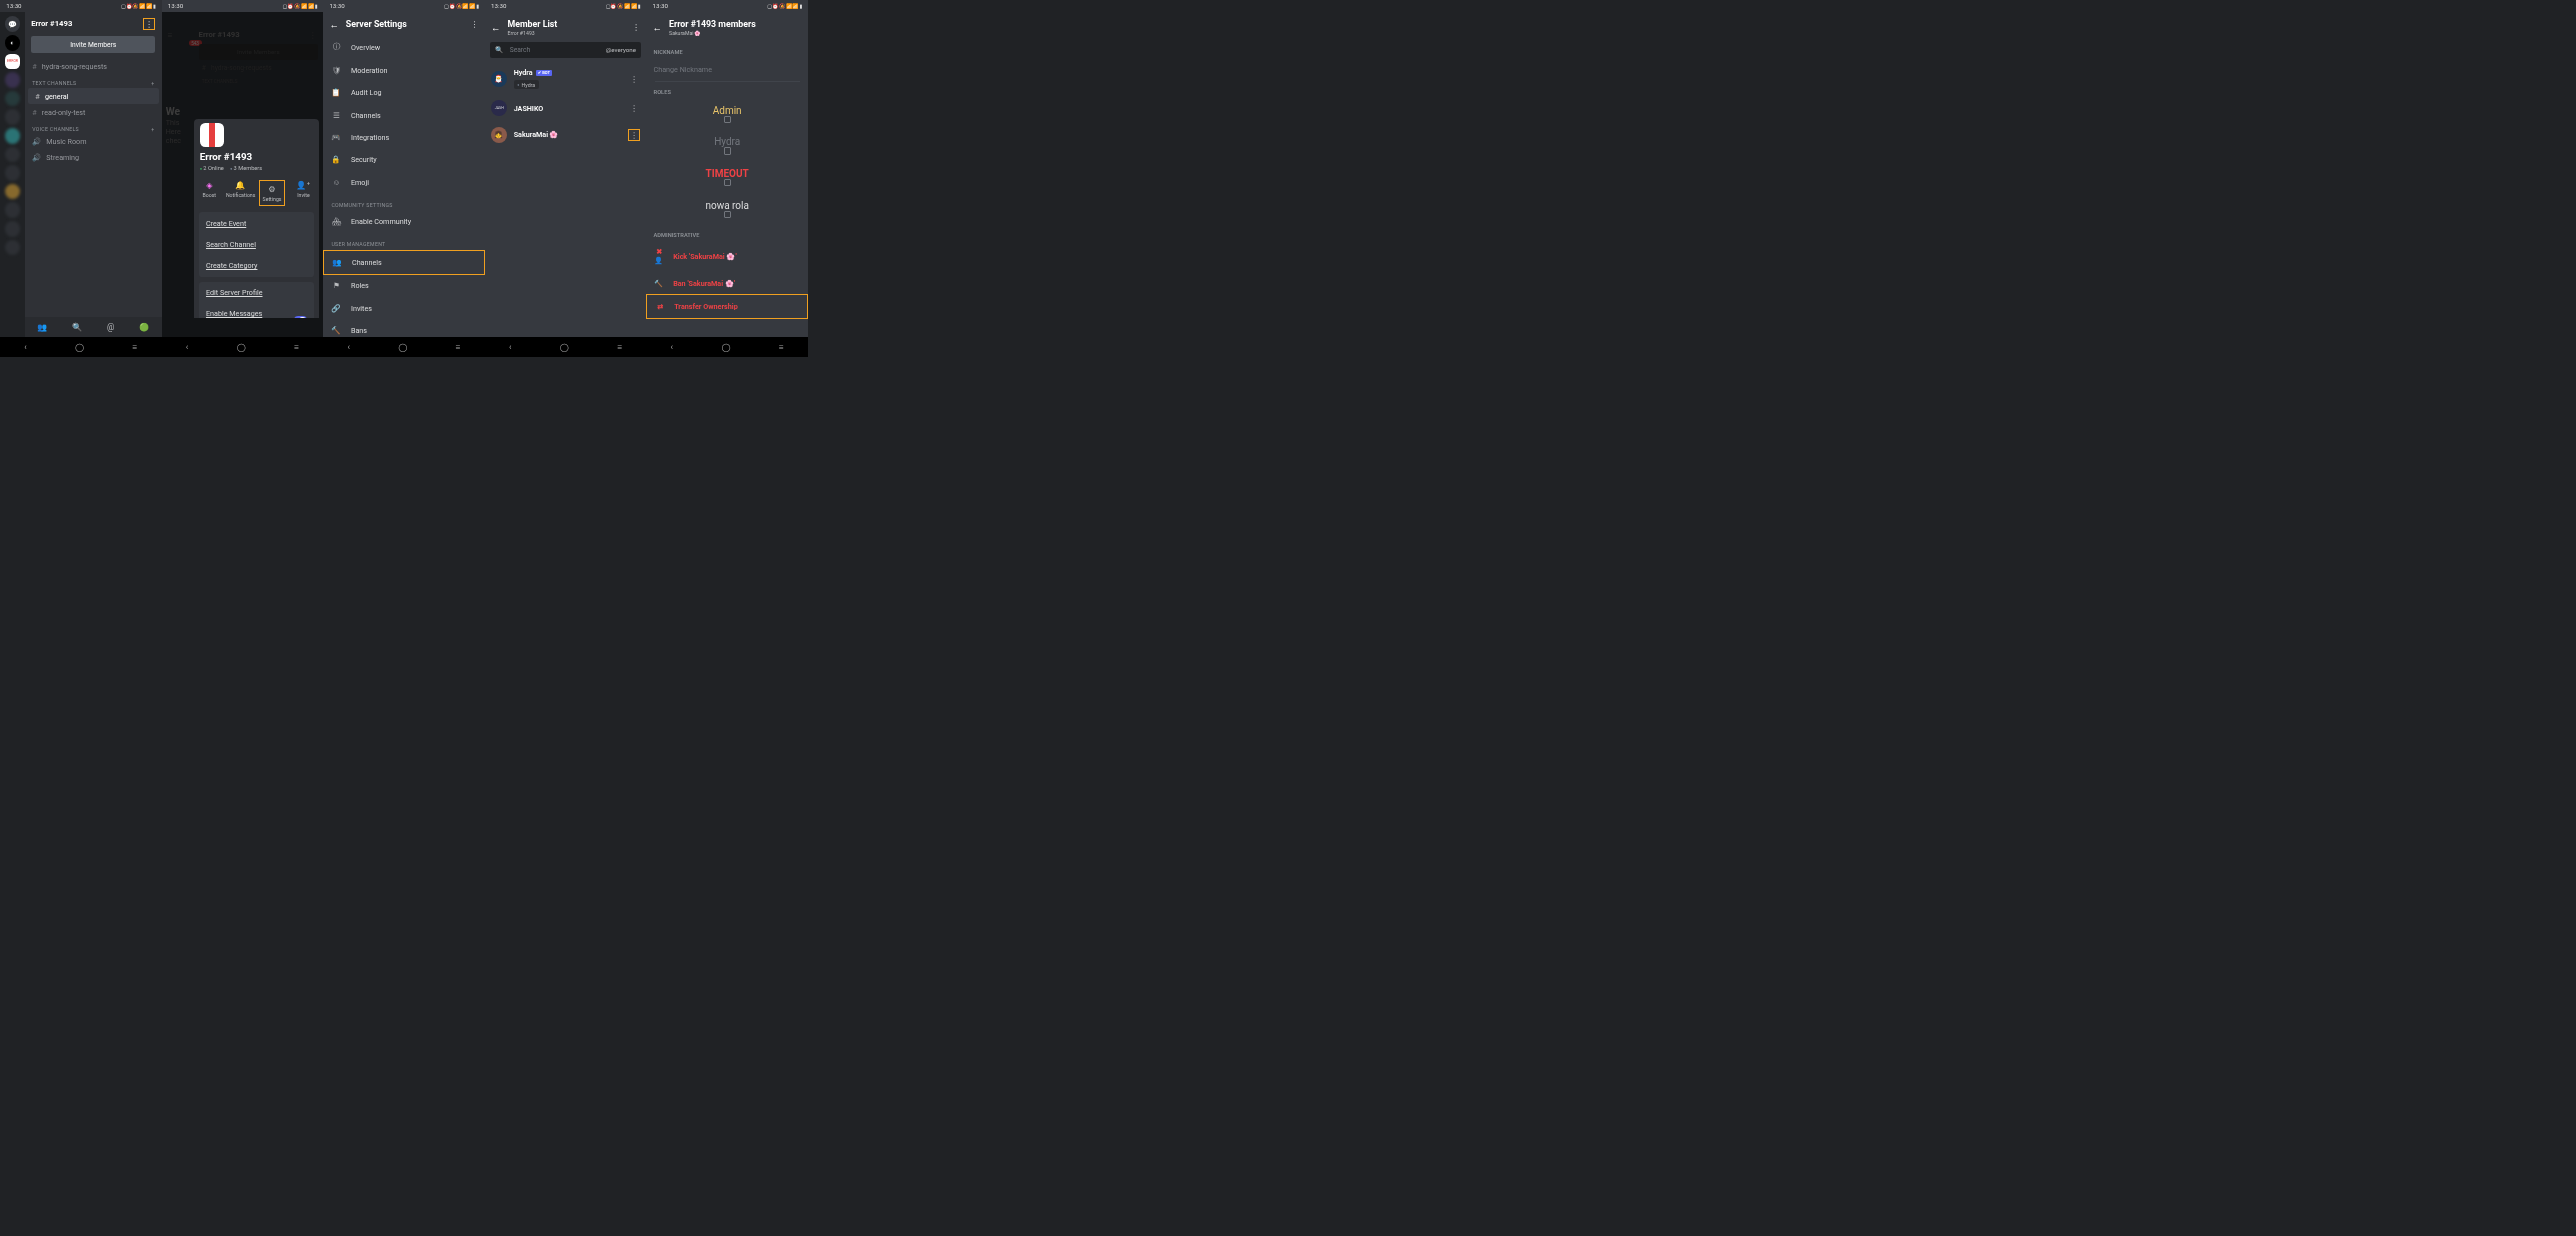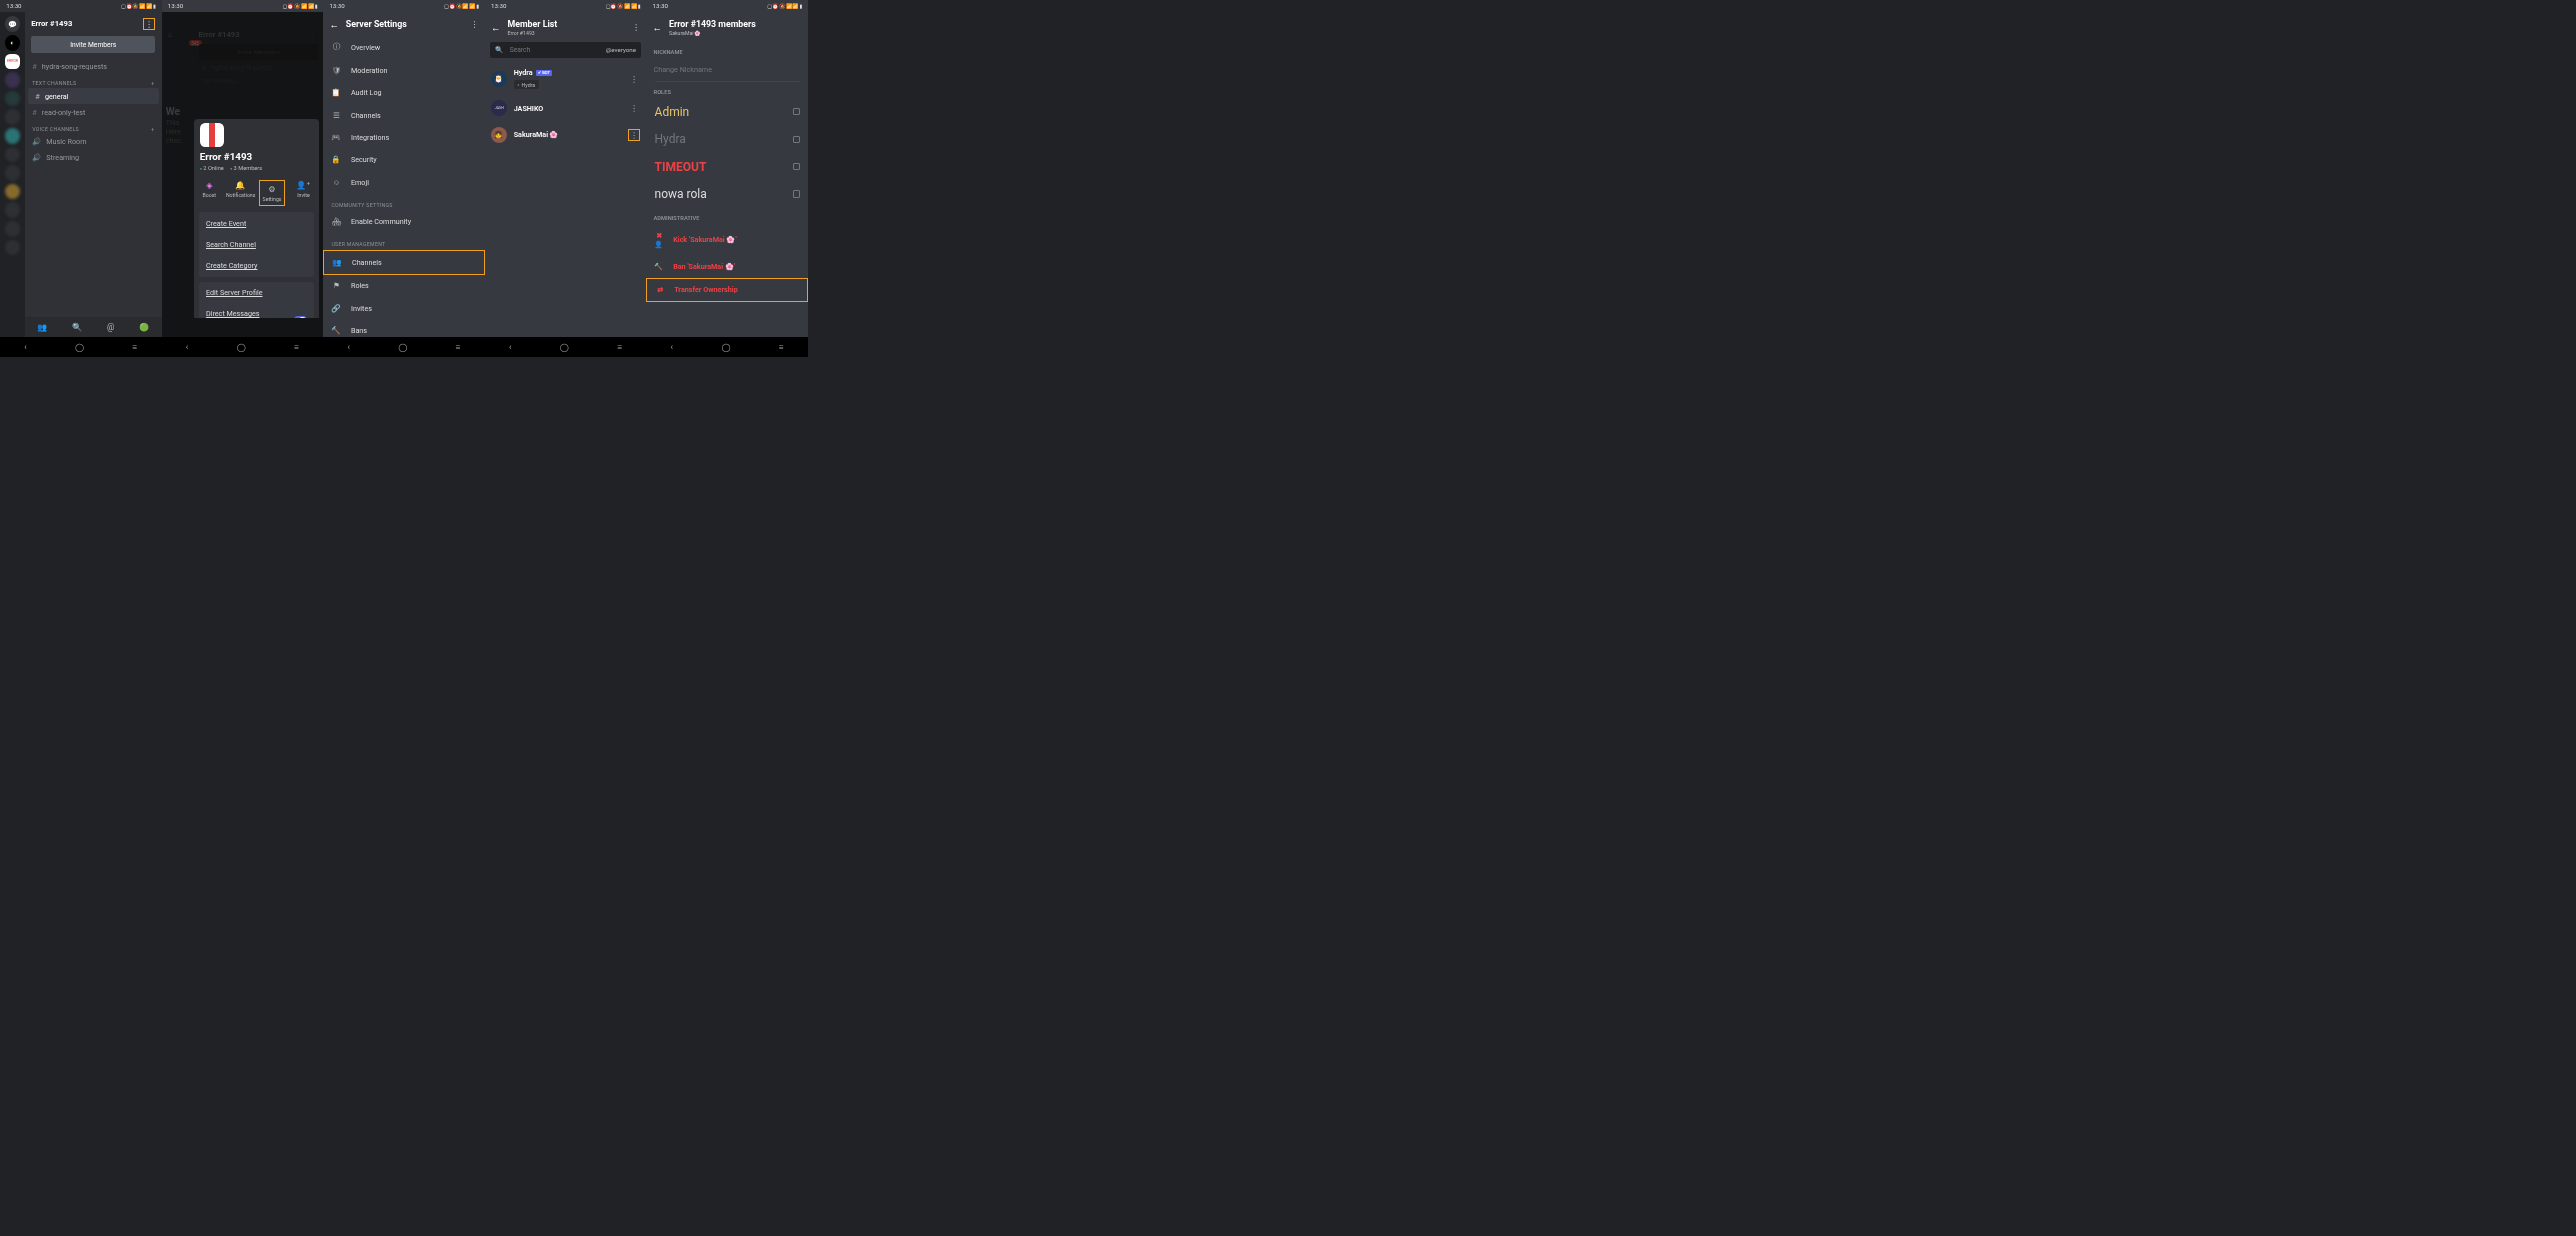--- a/index.html
+++ b/index.html
@@ -295,21 +295,22 @@
   font-size: 5.7px;
   color: #8e9297;
   padding: 7.2px 7.2px 3.1px 7.2px;
   font-weight: 600;
 }
 .role-row {
   display: flex;
   justify-content: space-between;
   align-items: center;
   padding: 6.7px 8.2px;
-  font-size: 12px;
+  font-size: 10px;
+  flex-direction: column;
 }
 .chk { width: 7.2px; height: 7.2px; border: 0.8px solid #72767d; border-radius: 1px; }
 .admin-color { color: #e8c46a; }
 .muted { color: #72767d; }
 .red { color: #ed4245; font-weight: bold; }
 .admin-row {
   display: flex;
   align-items: center;
   gap: 9.3px;
   padding: 6.7px 8.2px;
@@ -457,21 +458,21 @@
           <div class="item">
               <span>Create Category</span>
             </div>
         </div>
         <div class="s2-card">
           <div class="item">
               <span>Edit Server Profile</span>
             </div>
           <div class="item">
             <span>
-              <span>Direct Messages</span>
+              <span>Enable Messages</span>
               <span class="sub">Allow direct messages from server members.</span>
             </span>
             <span class="toggle"></span>
           </div>
 
         </div>
       </div>
     </div>
   </div>
   <div class="nav-bar">

